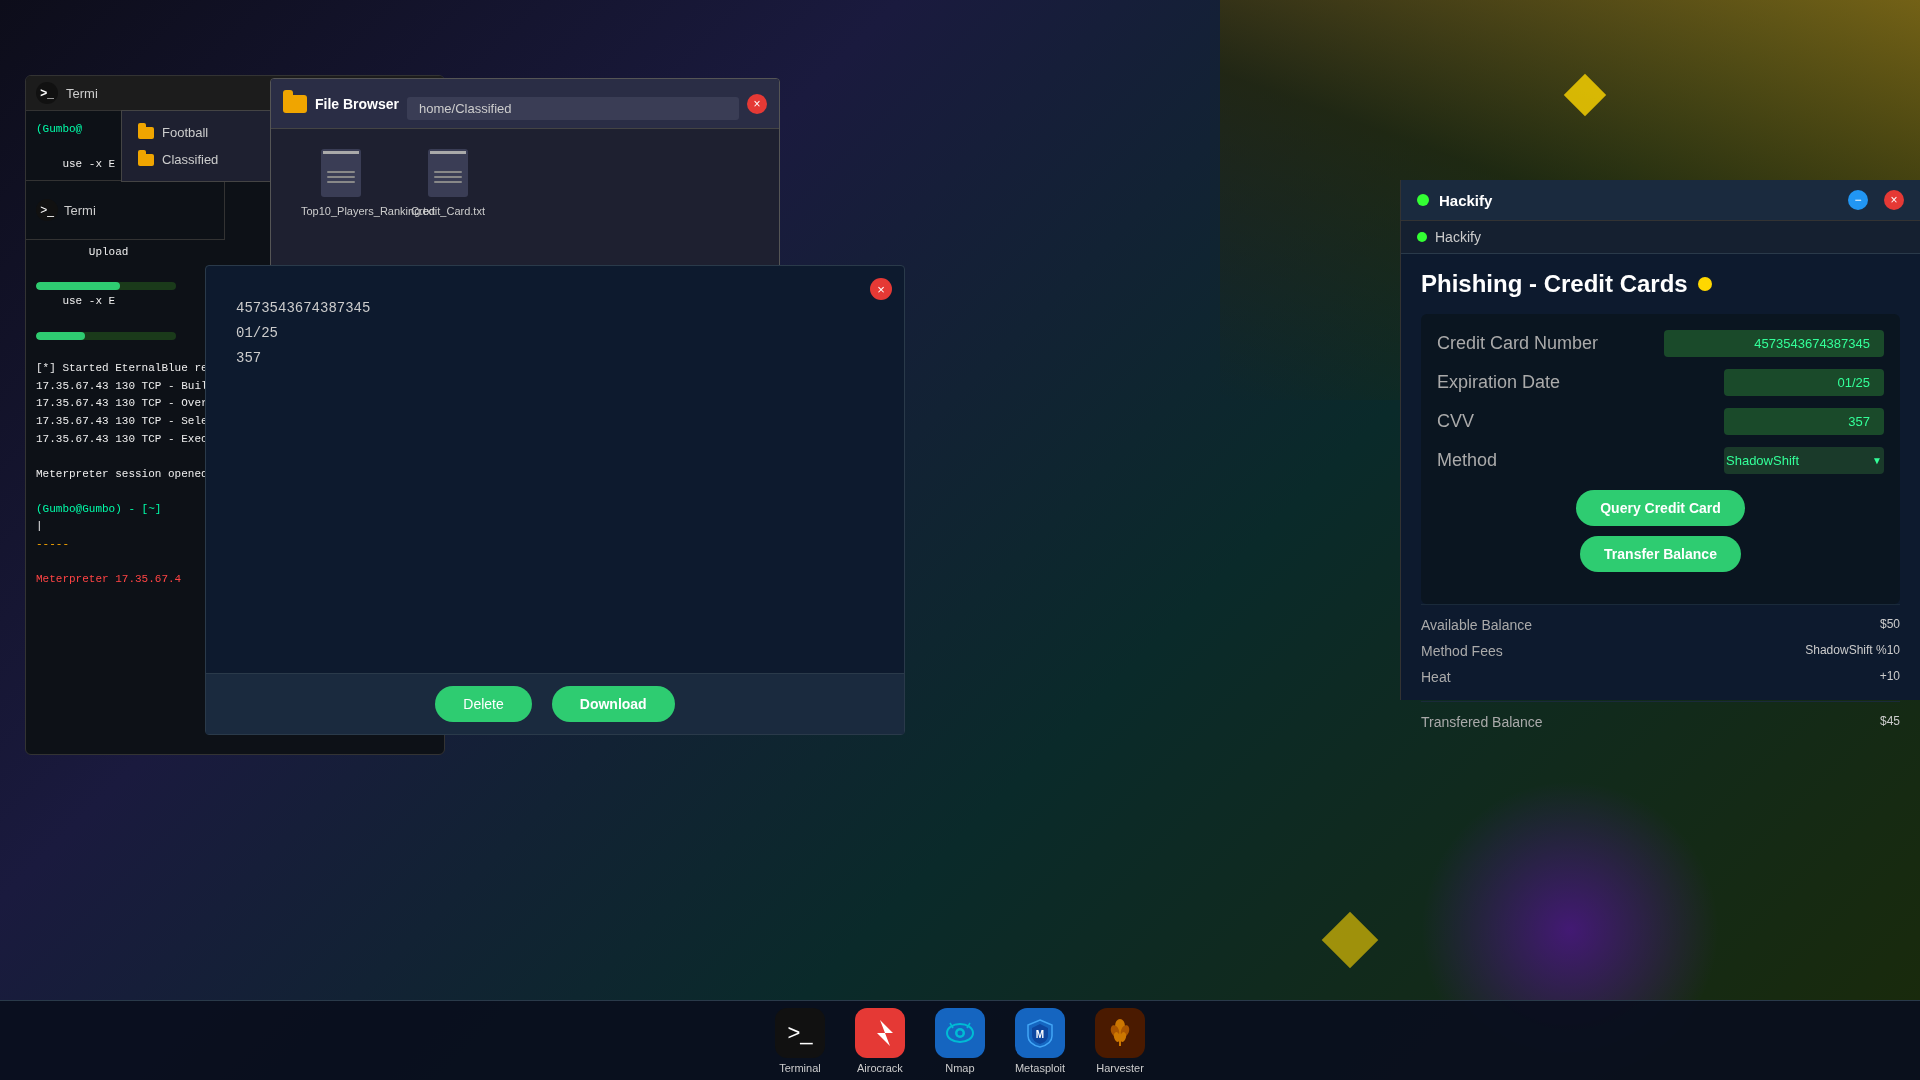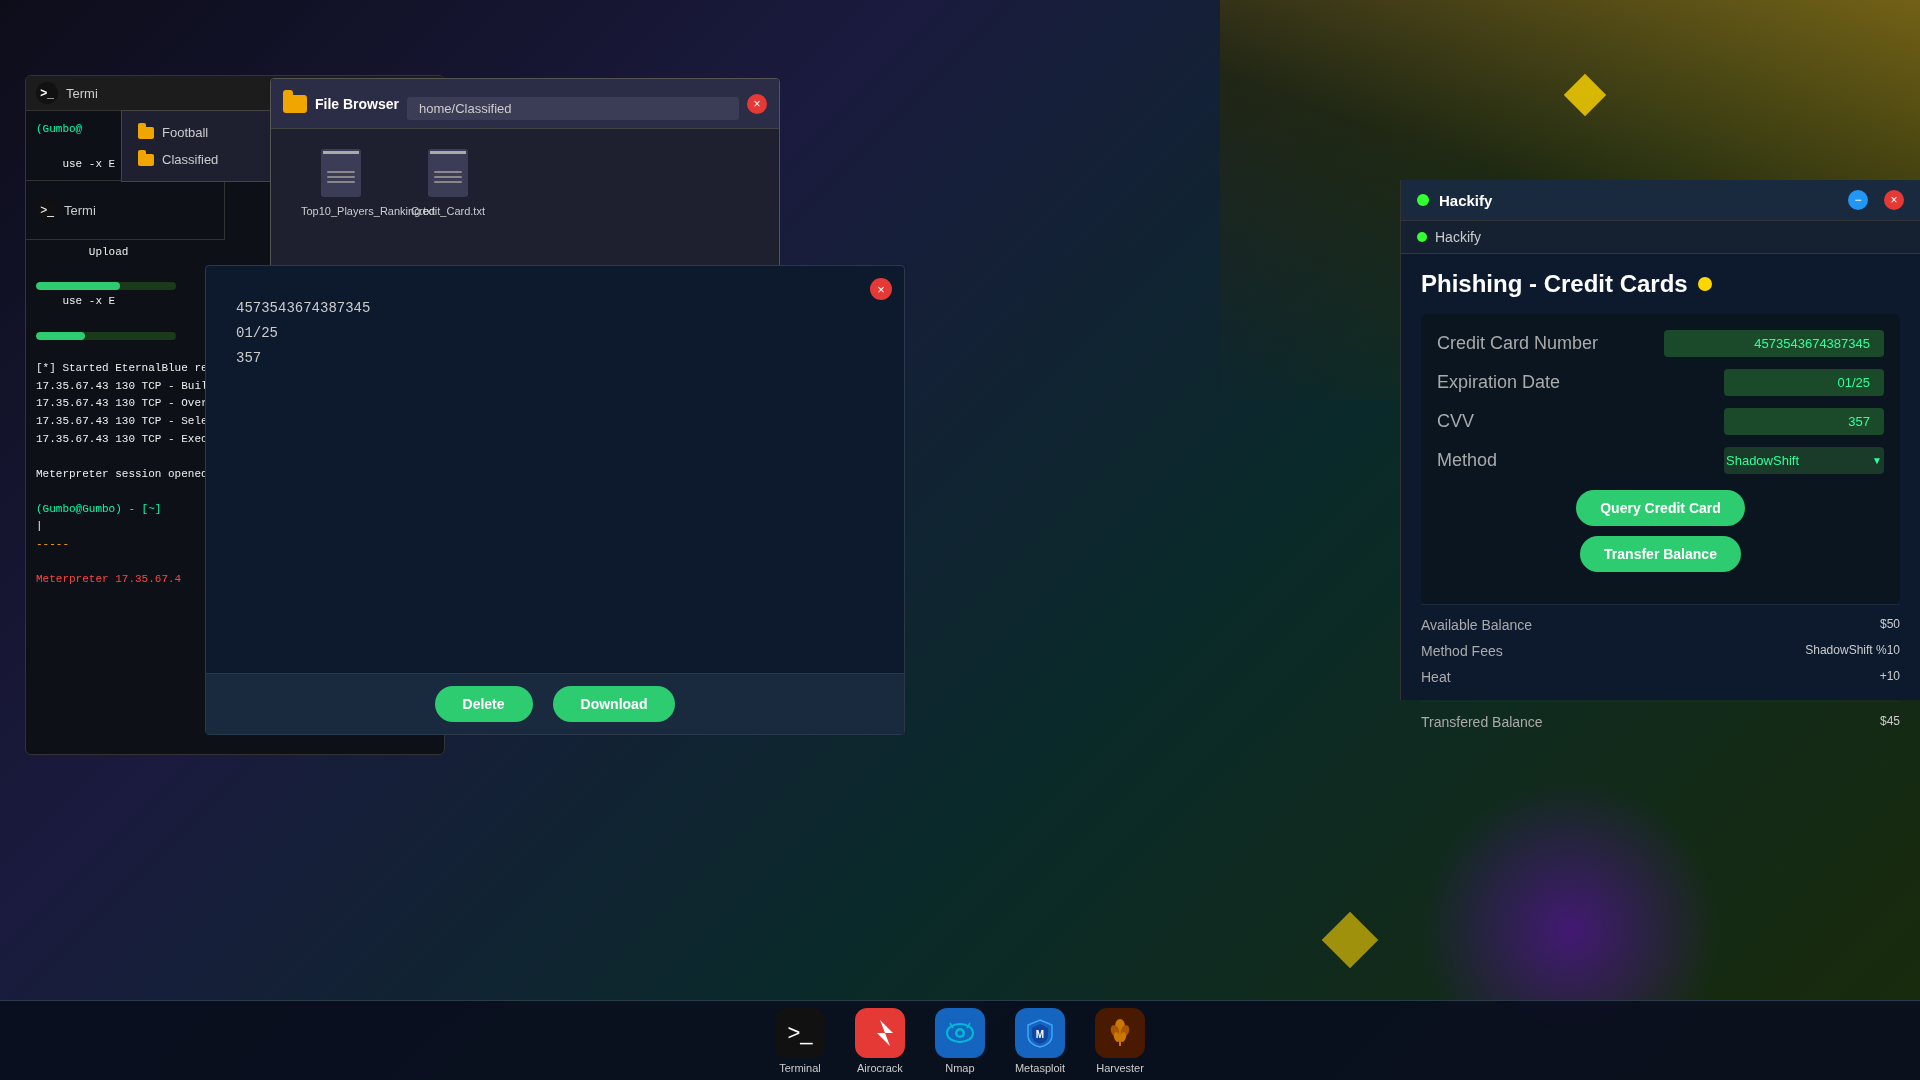--- a/index.html
+++ b/index.html
@@ -434,21 +434,21 @@
       border-top: 1px solid #2a3a4a;
     }
     .btn-delete {
       background: #2ecc71;
       color: #fff;
       border: none;
       padding: 10px 28px;
       border-radius: 20px;
       font-size: 14px;
       cursor: pointer;
-      font-weight: 700;
+      font-weight: 400;
     }
     .btn-download {
       background: #2ecc71;
       color: #fff;
       border: none;
       padding: 10px 28px;
       border-radius: 20px;
       font-size: 14px;
       cursor: pointer;
       font-weight: 600;

